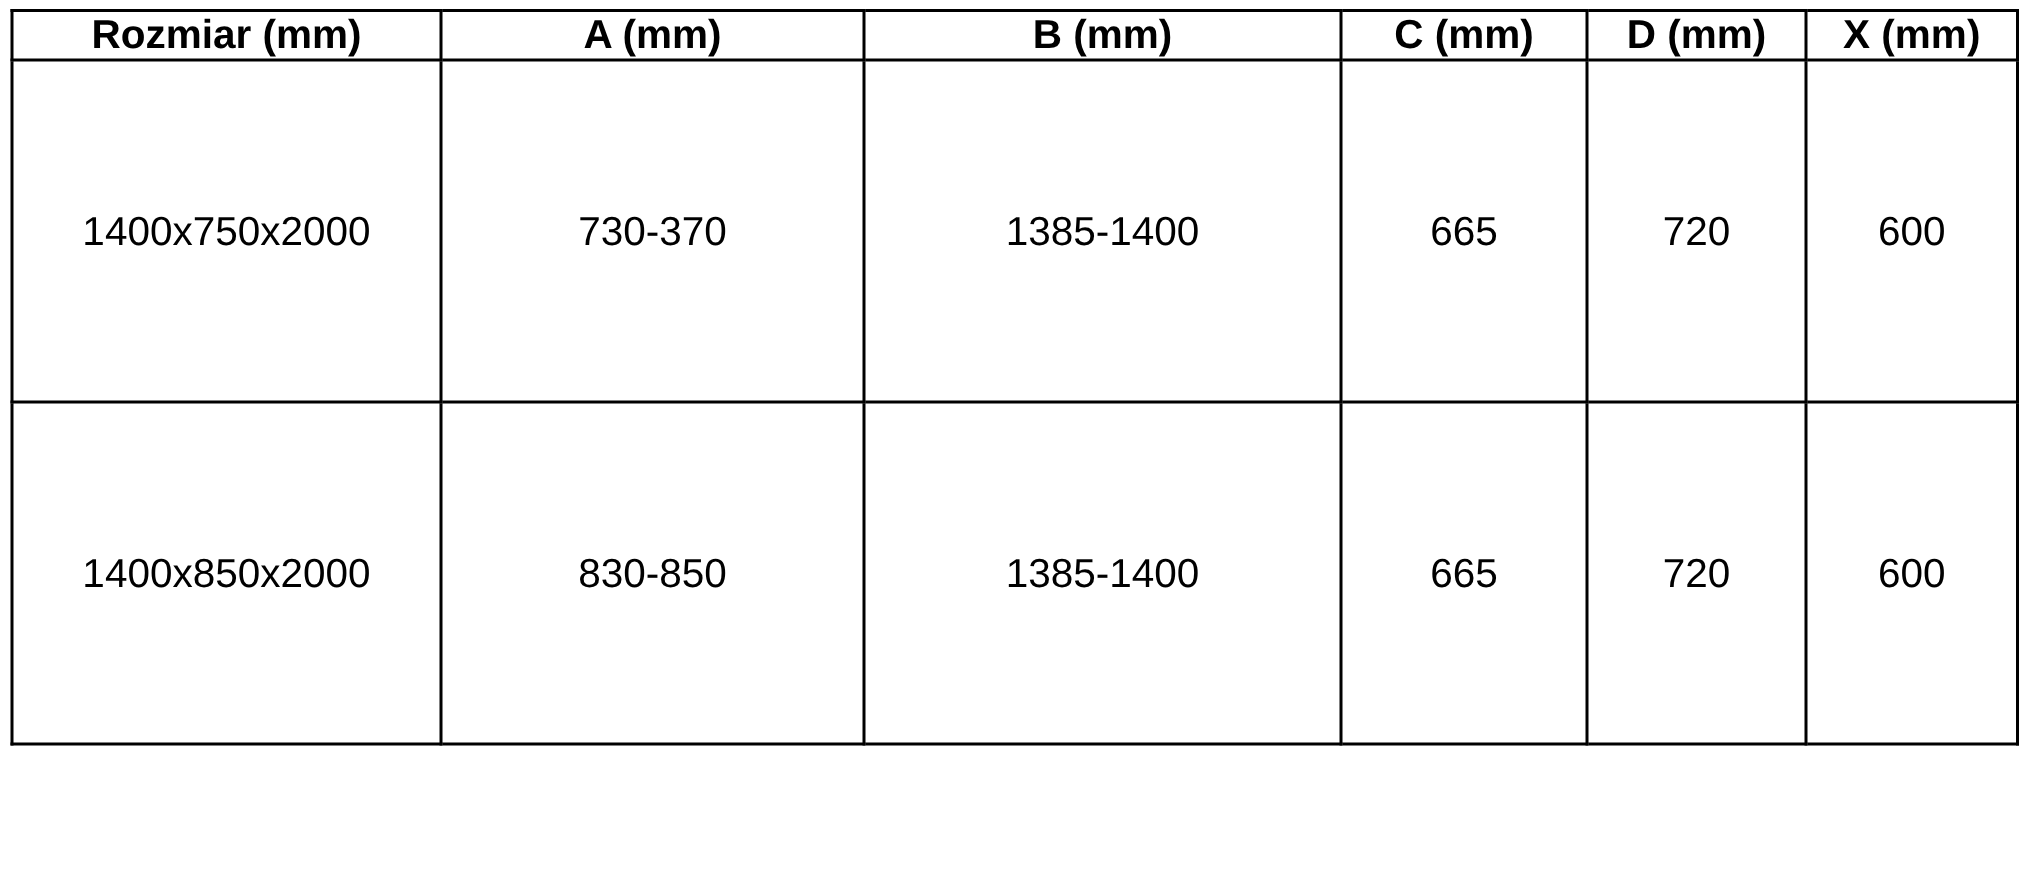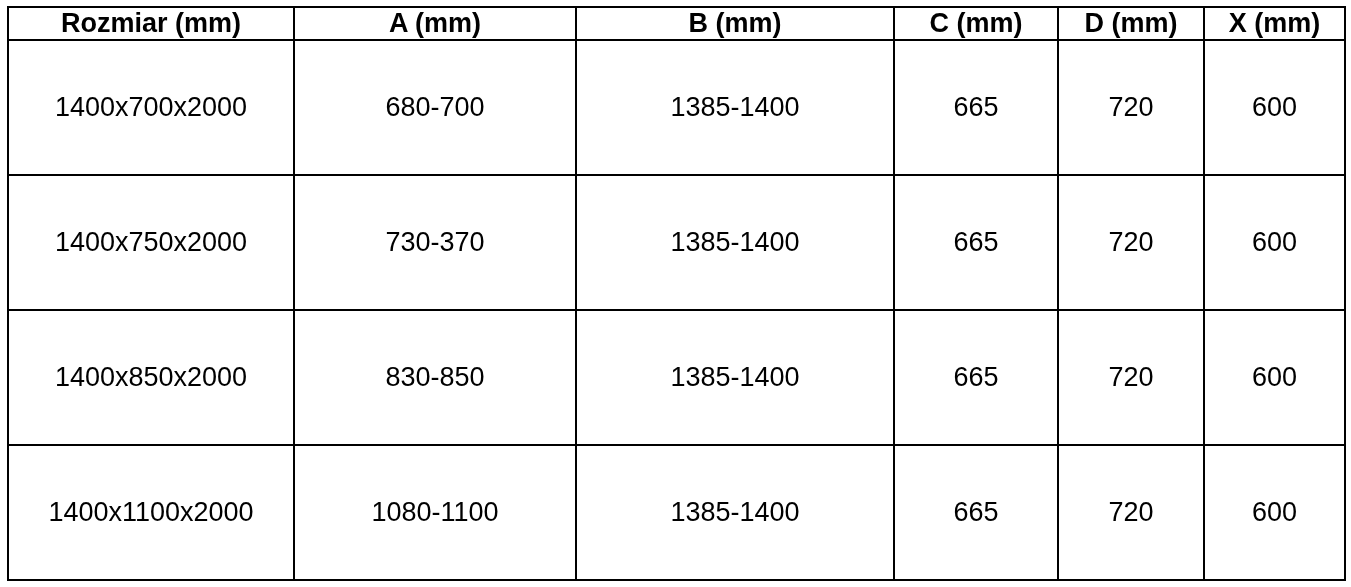--- a/index.html
+++ b/index.html
@@ -13,21 +13,21 @@
     font-family: "Liberation Sans", sans-serif;
     color: #000000;
     position: relative;
     overflow: hidden;
   }
   table.size-table {
     position: absolute;
     left: 7px;
     top: 6px;
     width: 1337px;
-    height: 575px;
+    height: 491px;
     border-collapse: collapse;
     table-layout: fixed;
   }
   table.size-table th,
   table.size-table td {
     border: 2px solid #000000;
     text-align: center;
     vertical-align: middle;
     font-size: 27px;
     padding: 0;
@@ -58,45 +58,29 @@
       <th>Rozmiar (mm)</th>
       <th>A (mm)</th>
       <th>B (mm)</th>
       <th>C (mm)</th>
       <th>D (mm)</th>
       <th>X (mm)</th>
     </tr>
   </thead>
   <tbody>
       <tr>
-        <td>1400x700x2000</td>
-        <td>680-700</td>
-        <td>1385-1400</td>
-        <td>665</td>
-        <td>720</td>
-        <td>600</td>
-      </tr>
-      <tr>
         <td>1400x750x2000</td>
         <td>730-370</td>
         <td>1385-1400</td>
         <td>665</td>
         <td>720</td>
         <td>600</td>
       </tr>
       <tr>
         <td>1400x850x2000</td>
         <td>830-850</td>
         <td>1385-1400</td>
         <td>665</td>
         <td>720</td>
         <td>600</td>
       </tr>
-      <tr>
-        <td>1400x1100x2000</td>
-        <td>1080-1100</td>
-        <td>1385-1400</td>
-        <td>665</td>
-        <td>720</td>
-        <td>600</td>
-      </tr>
     </tbody>
 </table>
 
 </body></html>

